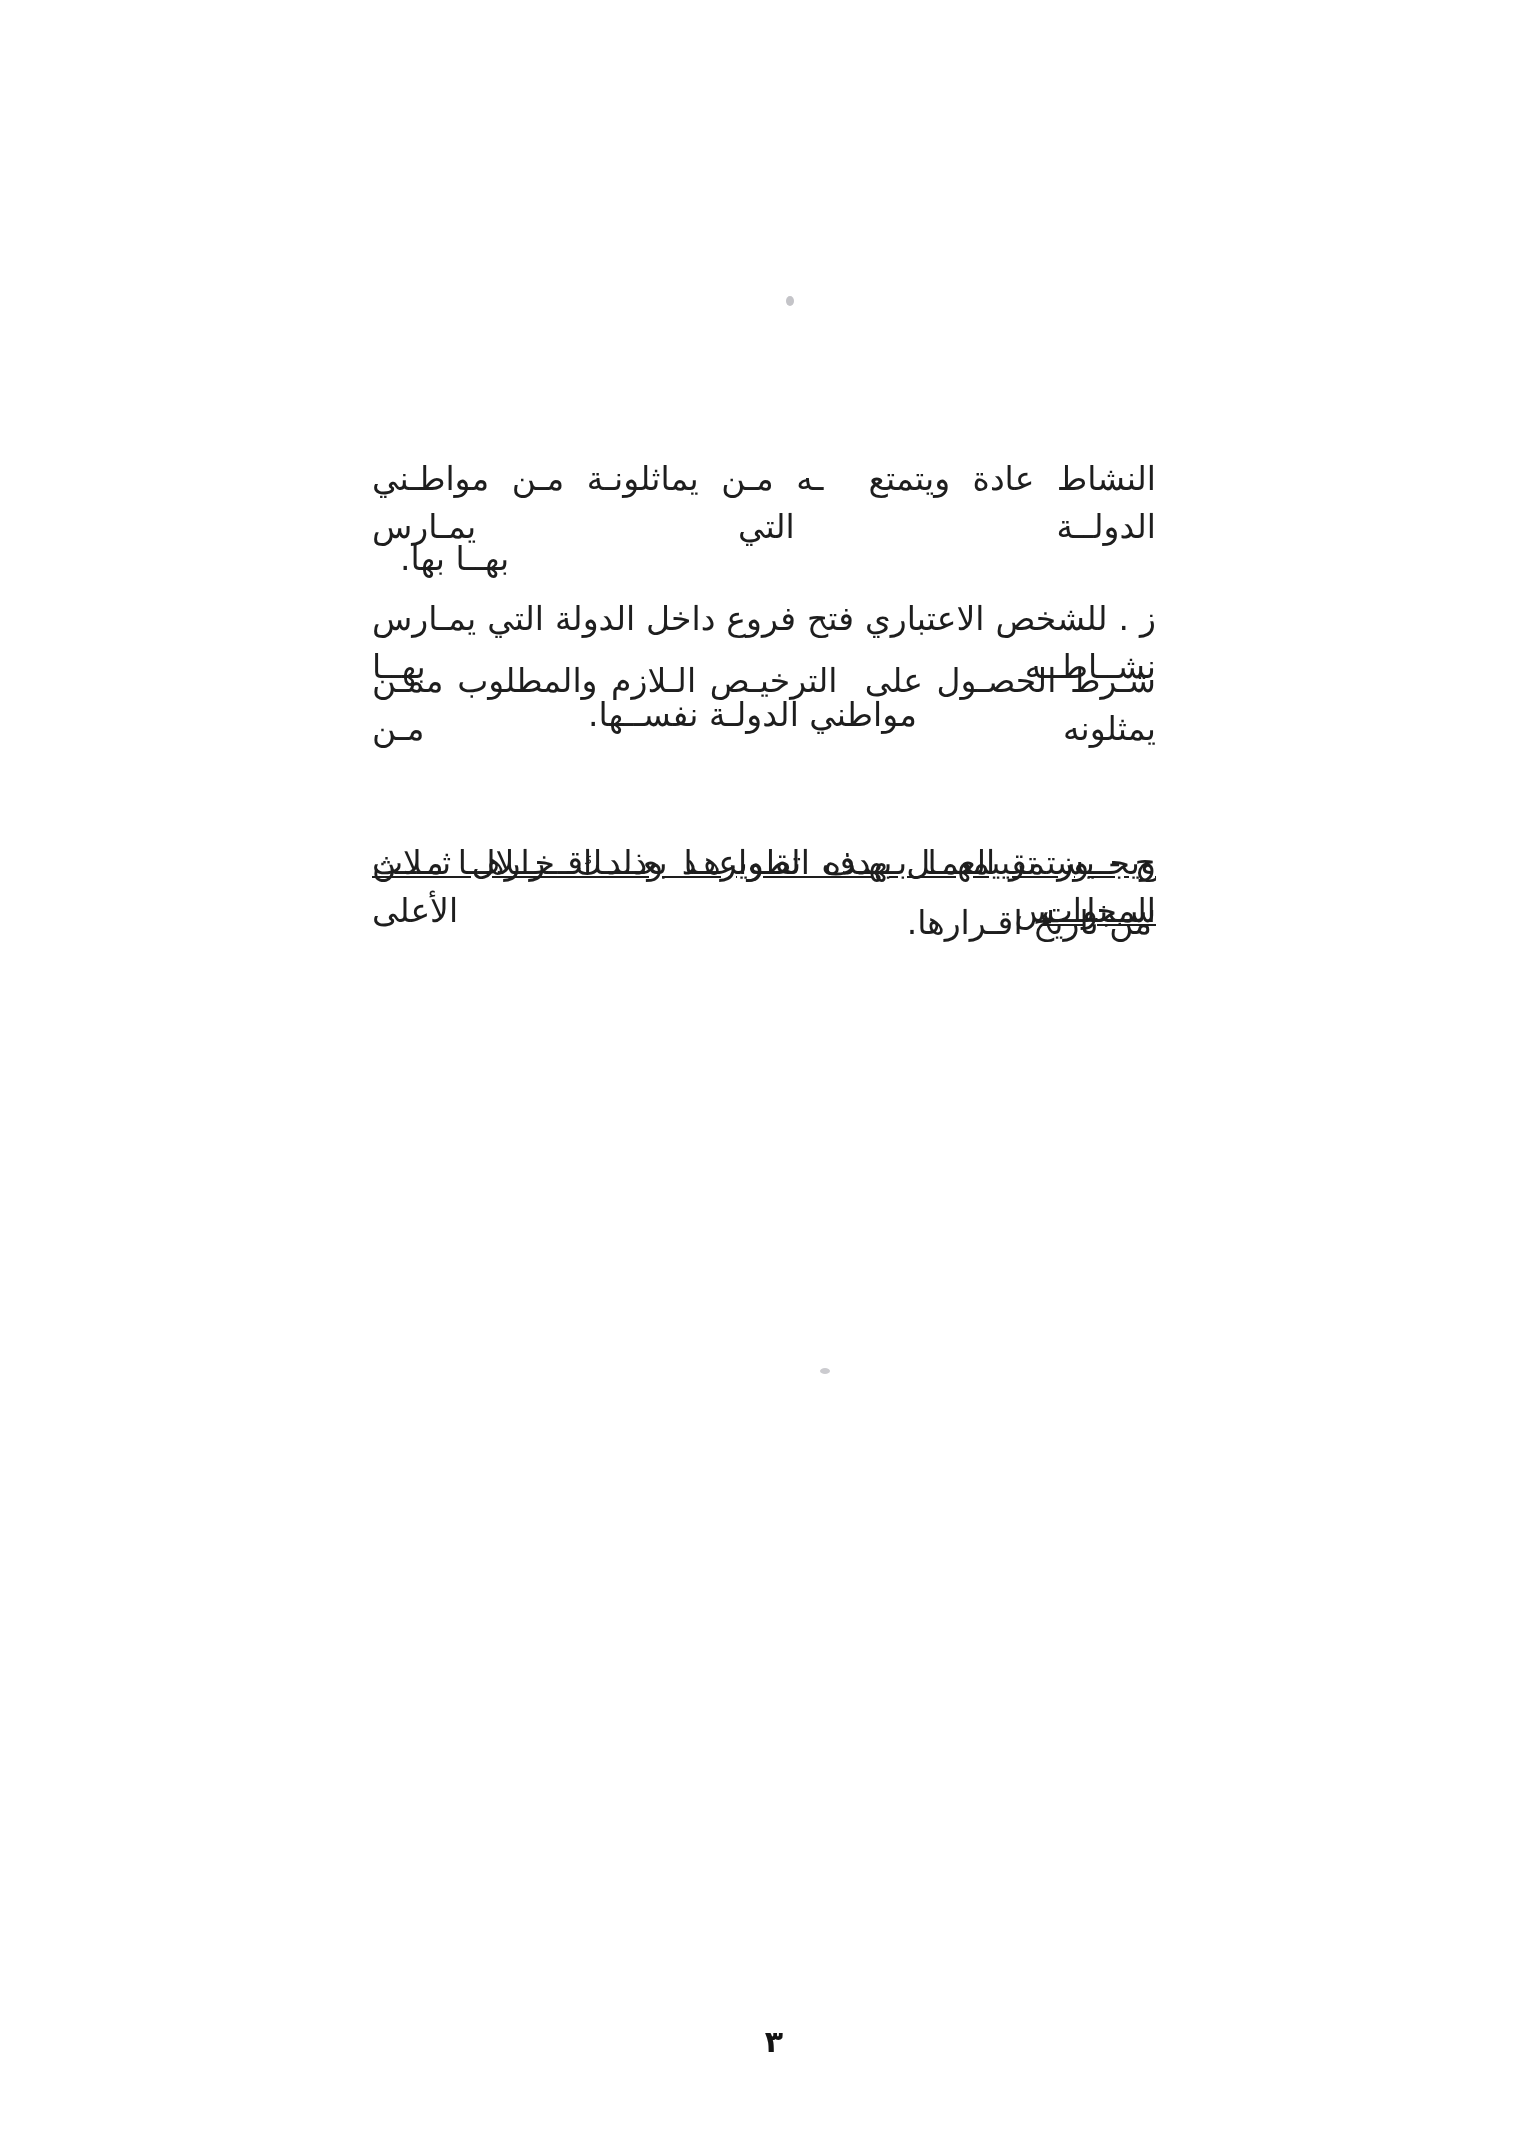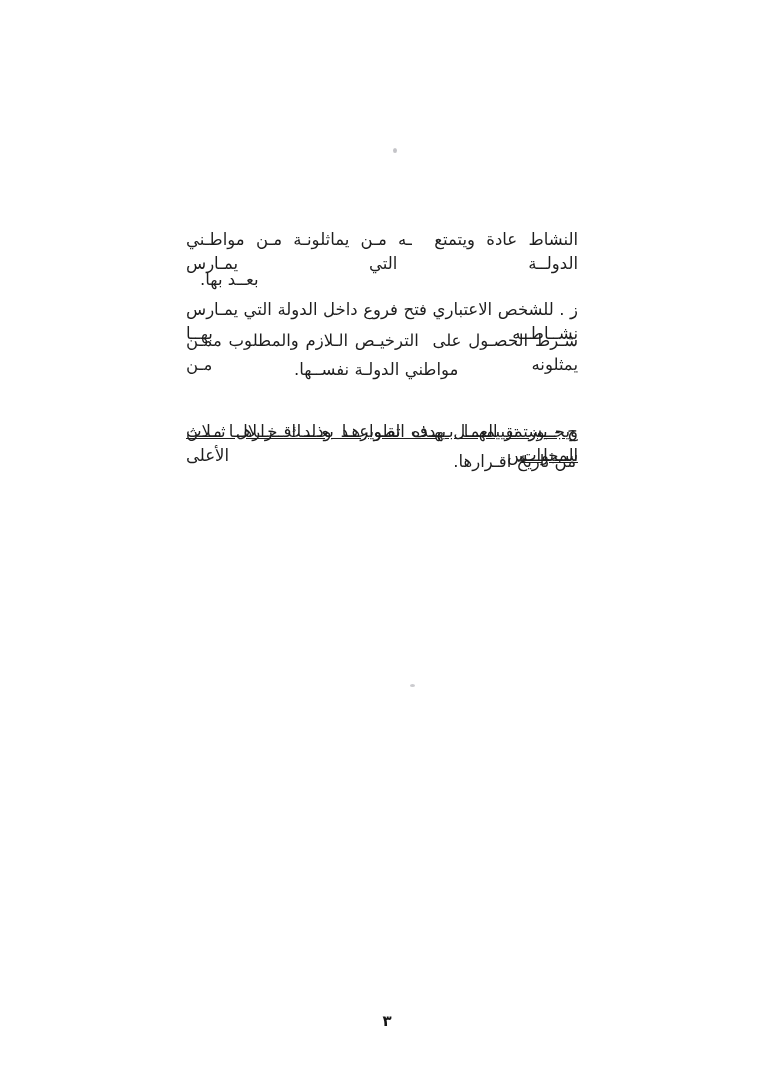--- a/index.html
+++ b/index.html
@@ -33,21 +33,21 @@
     left: 0;
     right: 0;
     white-space: normal;
     text-align: justify;
     text-align-last: justify;
   }
   .line-1 { top: 0; }
   .line-2 { top: 40px;  left: 14px;  text-align: left; }
   .line-3 { top: 70px; }
   .line-4 { top: 101px; right: 44px; font-family: Liberation Serif, serif; }
-  .line-5 { top: 130px; left: 108px; text-align: center; }
+  .line-5 { top: 118px; left: 108px; text-align: center; }
   .line-6 { top: 160px; margin-top: 32px; }
   .line-7 { top: 192px; right: 32px; left: 10px; text-decoration: underline; }
   .line-8 { top: 222px; right: 2px;  text-align: right; }
   .page-number {
     position: absolute;
     top: 1012px;
     left: 375px;
     width: 24px;
     text-align: center;
     color: #141414;
@@ -76,21 +76,21 @@
 </style>
 </head>
 <body>
 
 <div class="page">
 
   <span class="speck speck-top"></span>
 
   <div class="text-block">
     <div class="line line-1 justified">النشاط عادة ويتمتع &nbsp;ـه مـن يماثلونـة مـن مواطـني الدولــة التي يمـارس</div>
-    <div class="line line-2">بعــد بها.</div>
+    <div class="line line-2">بهــا بها.</div>
     <div class="line line-3 justified">ز . للشخص الاعتباري فتح فروع داخل الدولة التي يمـارس نشــاطــه بهــا</div>
     <div class="line line-4 justified">شـرط الحصـول على &nbsp;الترخيـص الـلازم والمطلوب ممـن يمثلونه مـن</div>
     <div class="line line-5">مواطني الدولـة نفســها.</div>
     <div class="line line-6 justified">ح - يستمر العمـل بهـذه القـواعــد بعــد اقــرارهــا مـــن المجلـــس الأعلى</div>
     <div class="line line-7 justified">ويجــوز تقييمهــا بـهدف تطويرهـا وذلــك خــلال ثــلاث ســنوات</div>
     <div class="line line-8">من تاريخ اقـرارها.</div>
   </div>
 
   <span class="speck speck-middle"></span>
 

